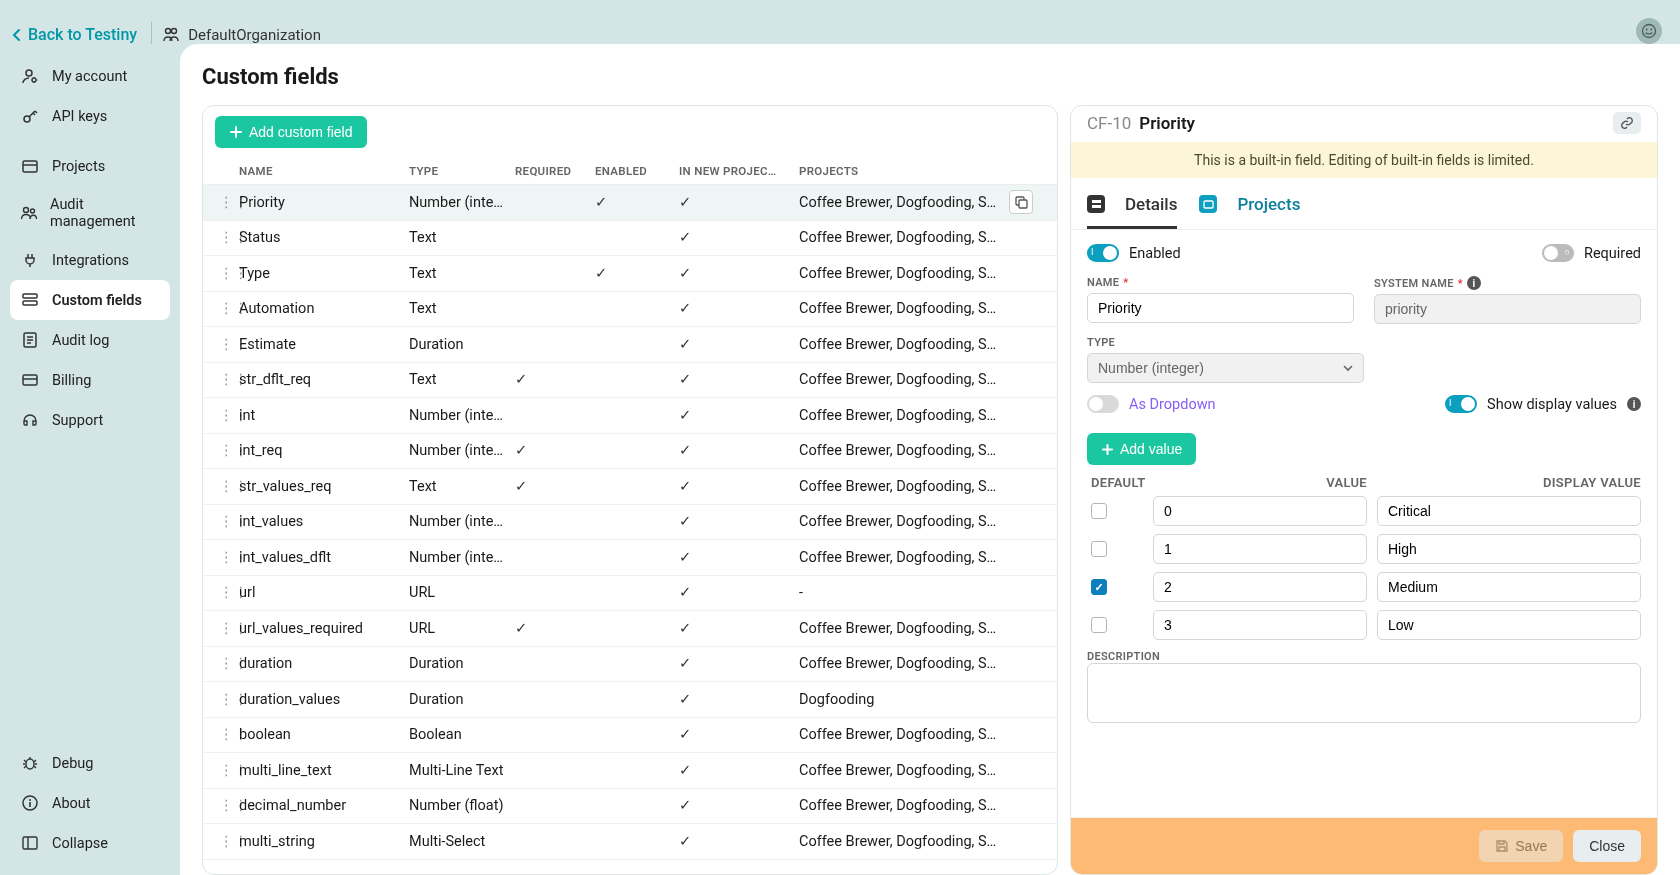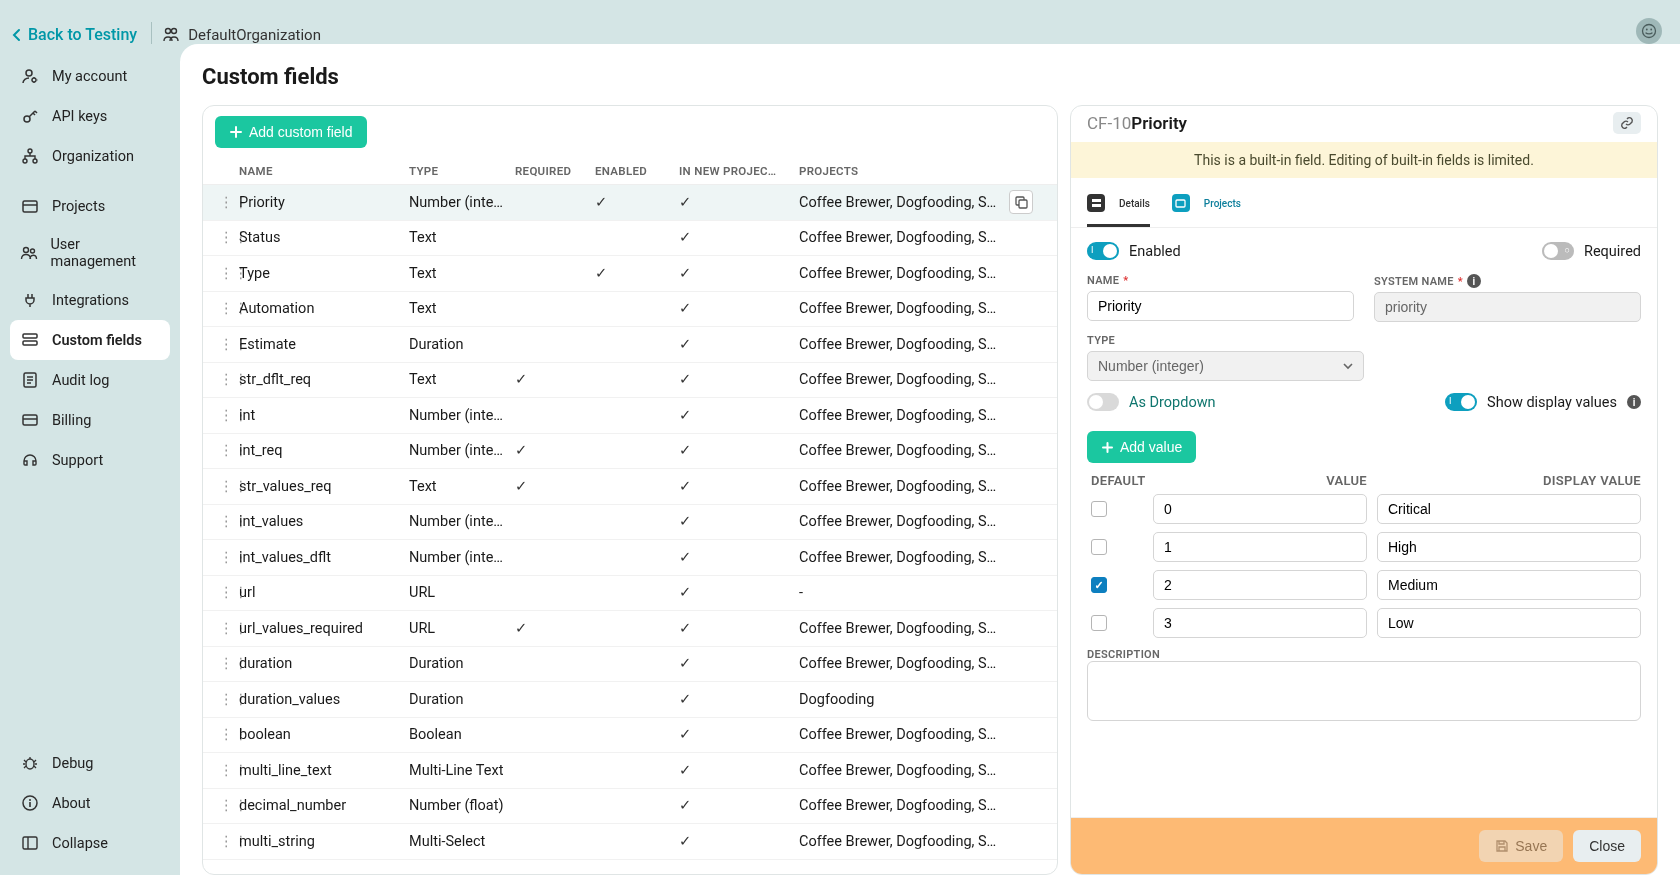--- a/index.html
+++ b/index.html
@@ -50,27 +50,27 @@
 .drag-handle { color: #999; cursor: grab; }
 .check { color: #333; }
 .row-action { width: 24px; height: 24px; border: 1px solid #ccc; border-radius: 4px; background: #fff; display: none; align-items: center; justify-content: center; cursor: pointer; }
 .trow.selected .row-action { display: flex; }
 
 
 .detail-panel { width: 588px; border: 1px solid #e0e5e5; border-radius: 12px; display: flex; flex-direction: column; overflow: hidden; }
 .detail-head { display: flex; align-items: center; padding: 10px 14px; gap: 10px; }
 .detail-head .title { flex: 1; text-align: center; font-size: 16px; font-weight: 600; display: flex; align-items: center; justify-content: center; gap: 8px; }
 .icon-btn { width: 28px; height: 28px; display: flex; align-items: center; justify-content: center; border-radius: 6px; cursor: pointer; color: #555; }
-.detail-sub { display: flex; align-items: center; padding: 6px 16px 8px 16px; gap: 0; }
+.detail-sub { display: flex; align-items: center; padding: 6px 16px 8px 16px; gap: 8px; }
 .field-id { color: #888; font-size: 17px; }
 .field-name-big { font-size: 17px; font-weight: 600; }
 .link-icon-box { width: 28px; height: 22px; border-radius: 5px; background: #e8eef0; display: flex; align-items: center; justify-content: center; cursor: pointer; margin-left: auto; }
 .banner { background: #fdf5d8; padding: 10px 16px; font-size: 14px; text-align: center; color: #4a4a2e; }
 .tabs { display: flex; gap: 22px; padding: 10px 16px 0 16px; border-bottom: 1px solid #eee; }
-.tab { display: flex; align-items: center; gap: 14px; padding: 6px 0 12px 0; font-size: 10px; font-weight: 500; cursor: pointer; border-bottom: 3px solid transparent; color: #333; }
+.tab { display: flex; align-items: center; gap: 20px; padding: 6px 0 12px 0; font-size: 17px; font-weight: 500; cursor: pointer; border-bottom: 3px solid transparent; color: #333; }
 .tab.active { border-bottom-color: #333; }
 .tab.inactive-blue { color: #0d7f9c; }
 .tab-icon { width: 18px; height: 18px; border-radius: 4px; display: flex; align-items: center; justify-content: center; font-size: 11px; }
 .tab.active .tab-icon { background: #333; color: #fff; }
 .tab.inactive-blue .tab-icon { background: #0d9fbf; color: #fff; }
 
 .detail-body { padding: 14px 16px; overflow-y: auto; flex: 1; }
 .toggle-row { display: flex; align-items: center; gap: 40px; margin-bottom: 14px; }
 .toggle-group { display: flex; align-items: center; gap: 10px; font-size: 14.5px; }
 .toggle { width: 32px; height: 18px; border-radius: 10px; position: relative; cursor: pointer; }
@@ -158,50 +158,39 @@
       </div>
     <div class="sidebar-item">
         <span class="icon">
           <svg width="18" height="18" viewBox="0 0 18 18">
             <circle cx="6" cy="12" r="3" fill="none" stroke="#333" stroke-width="1.5"></circle>
             <path d="M8 10l6-6M12 6l2 2M14 4l2 2" stroke="#333" stroke-width="1.5" fill="none"></path>
           </svg>
         </span>
         <span>API keys</span>
       </div>
-    <div class="sidebar-item">
-        <span class="icon">
-          <svg width="18" height="18" viewBox="0 0 18 18">
-            <circle cx="9" cy="4" r="2" fill="none" stroke="#333" stroke-width="1.4"></circle>
-            <circle cx="4" cy="14" r="2" fill="none" stroke="#333" stroke-width="1.4"></circle>
-            <circle cx="14" cy="14" r="2" fill="none" stroke="#333" stroke-width="1.4"></circle>
-            <path d="M9 6v3M9 9H4v3M9 9h5v3" stroke="#333" stroke-width="1.4" fill="none"></path>
-          </svg>
-        </span>
-        <span>Organization</span>
-      </div>
     <div style="height:10px"></div>
     <div class="sidebar-item">
         <span class="icon">
           <svg width="18" height="18" viewBox="0 0 18 18">
             <rect x="2" y="4" width="14" height="11" rx="1.5" fill="none" stroke="#333" stroke-width="1.5"></rect>
             <path d="M2 8h14" stroke="#333" stroke-width="1.5"></path>
           </svg>
         </span>
         <span>Projects</span>
       </div>
     <div class="sidebar-item">
         <span class="icon">
           <svg width="18" height="18" viewBox="0 0 18 18">
             <circle cx="6" cy="6" r="2.5" fill="none" stroke="#333" stroke-width="1.4"></circle>
             <circle cx="12.5" cy="7" r="2" fill="none" stroke="#333" stroke-width="1.4"></circle>
             <path d="M1.5 15c0-3 2-4.5 4.5-4.5S10.5 12 10.5 15M10 15c0-2.5 1.5-3.8 3.5-3.8s3 1.3 3 3.8" fill="none" stroke="#333" stroke-width="1.4"></path>
           </svg>
         </span>
-        <span>User management</span>
+        <span>Audit management</span>
       </div>
     <div class="sidebar-item">
         <span class="icon">
           <svg width="18" height="18" viewBox="0 0 18 18">
             <path d="M7 3v4M11 3v4M5 7h8v2a4 4 0 01-8 0V7zM9 13v3" stroke="#333" stroke-width="1.5" fill="none"></path>
           </svg>
         </span>
         <span>Integrations</span>
       </div>
     <div class="sidebar-item active">
@@ -574,21 +563,21 @@
                   </span>
               </div>
             </div>
           </div>
 
           <div class="toggle-row" style="margin-top:4px">
             <div class="toggle-group">
               <div class="toggle off disabled">
                   <div class="knob"></div>
                 </div>
-              <span style="color:#0f766e">As Dropdown</span>
+              <span style="color:#8b5cf6">As Dropdown</span>
             </div>
             <div style="flex:1"></div>
             <div class="toggle-group">
               <div class="toggle on">
                   <span class="tick">I</span>
                   <div class="knob"></div>
                 </div>
               <span>Show display values</span>
               <span class="info-circ">i</span>
             </div>

